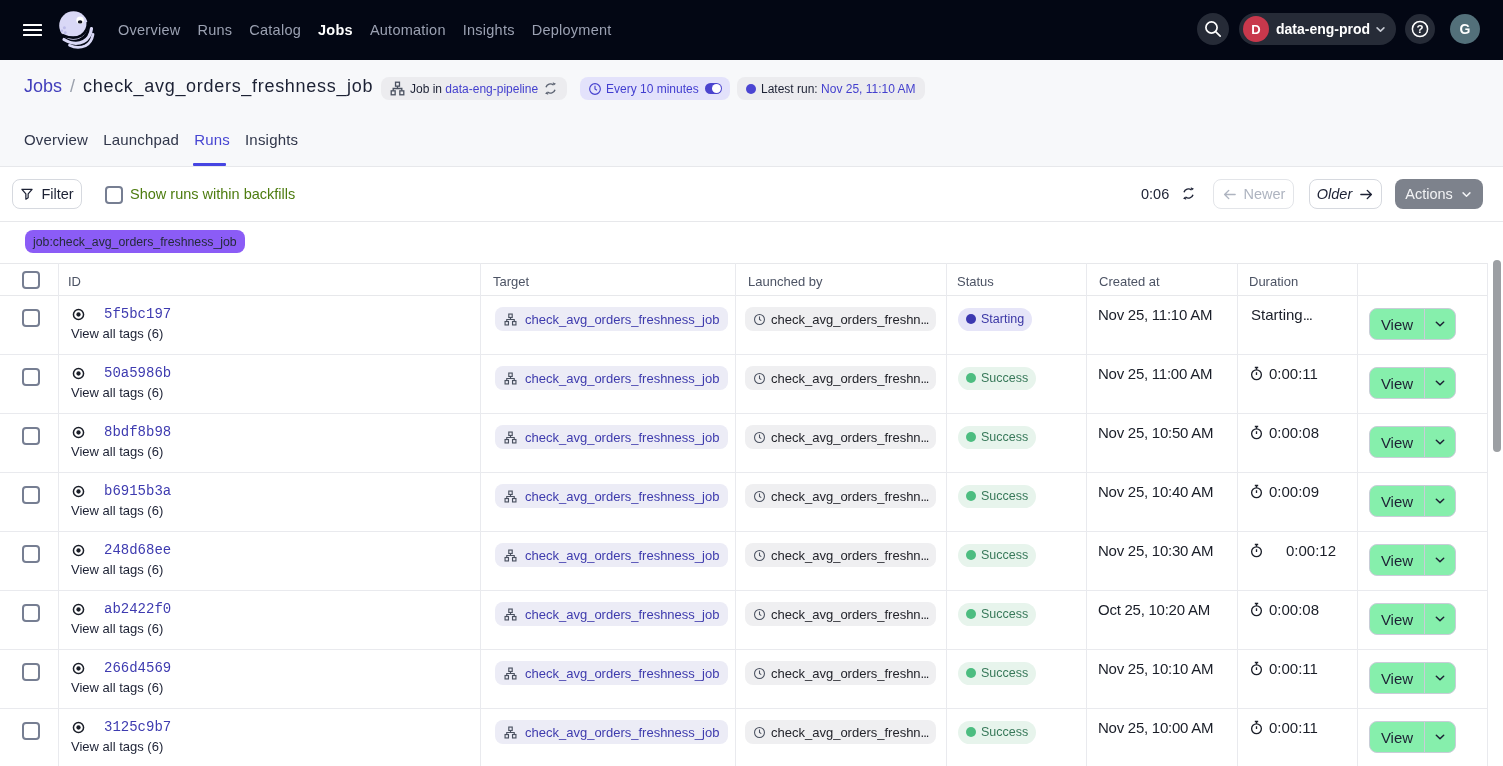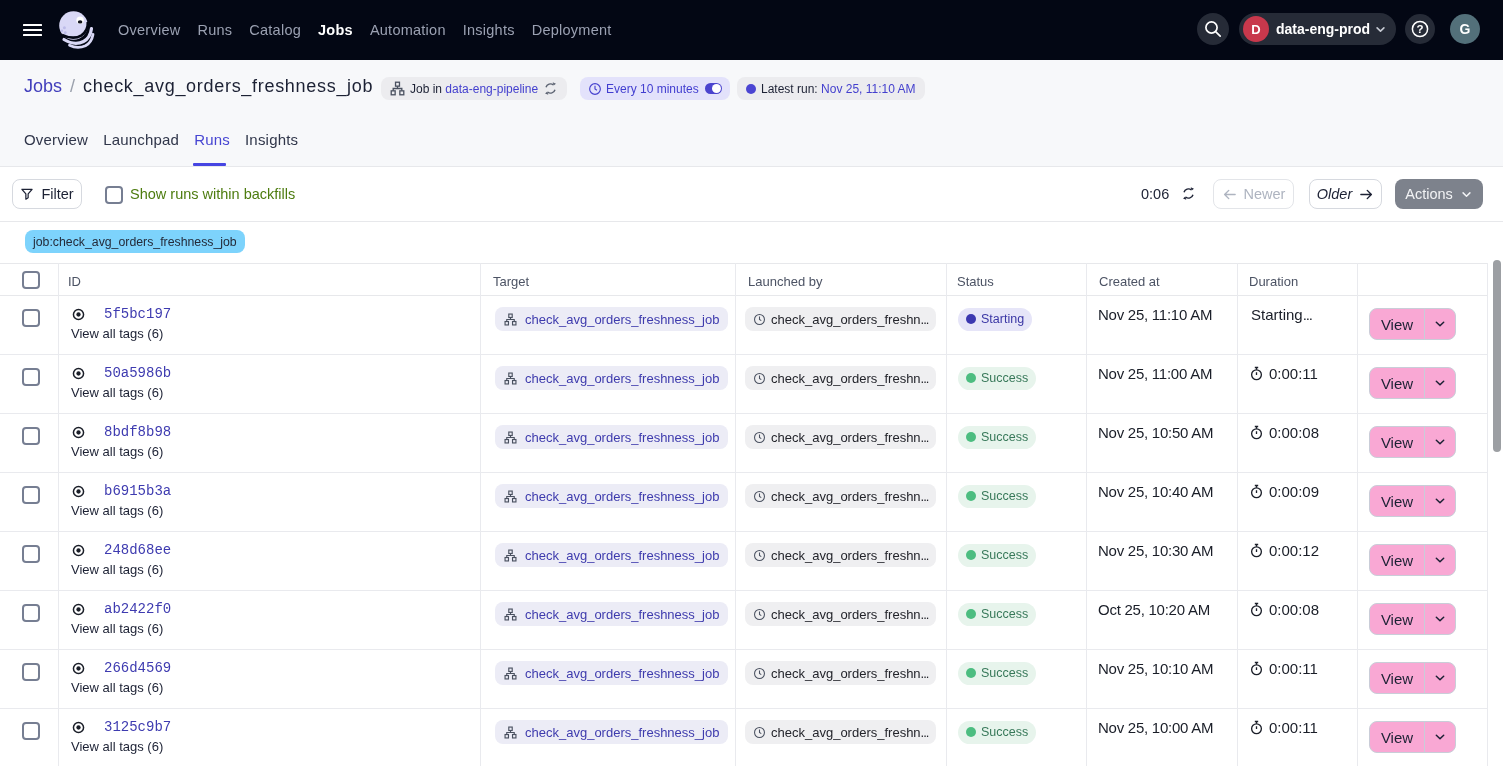--- a/index.html
+++ b/index.html
@@ -53,21 +53,21 @@
 #fbtn { left:12px; width:70px; font-weight:500; }
 .cb { position:absolute; width:18px; height:18px; border:2px solid #767E92; border-radius:4px; background:#fff; }
 #showlbl { position:absolute; left:130px; top:186px; font-size:14.5px; color:#4d7c0f; }
 #elapsed { position:absolute; left:1141px; top:186px; font-size:14.5px; color:#1C2134; }
 #refr { position:absolute; left:1181px; top:186px; }
 #newer { left:1213px; width:81px; color:#AEB4C0; border-color:#E3E5E9; }
 #older { left:1309px; width:73px; font-weight:500;font-style:italic; }
 #actions { left:1395px; width:88px; background:#7D828C; border:none; color:#F2F3F5; font-weight:500; }
 
 
-#jobtag { position:absolute; left:25px; top:230px; height:23px; border-radius:8px; background:#7dd3fc;
+#jobtag { position:absolute; left:25px; top:230px; height:23px; border-radius:8px; background:#8b5cf6;
   display:flex; align-items:center; padding:0 8px; font-size:12.3px; color:#242B3A; }
 
 
 #thead { position:absolute; left:0; top:263px; width:1487px; height:33px;
   border-top:1px solid #E7E8EB; border-bottom:1px solid #E7E8EB; font-size:13px; color:#4C5364; }
 #thead span { position:absolute; top:10px; }
 .vline { position:absolute; top:263px; bottom:0; width:1px; background:#E9EAEE; }
 .row { position:absolute; left:0; width:1487px; height:59px; border-bottom:1px solid #E9EAEE; }
 .row .idline { position:absolute; left:71px; top:10px; display:flex; align-items:center; gap:18px; }
 .runid { font-family:"Liberation Mono",monospace; font-size:14px; color:#3E3BB0; }
@@ -77,21 +77,21 @@
 .pill.target { left:495px; background:#ECECF6; color:#3E3BAD; gap:8px; }
 .pill.launched { left:745px; background:#EFEFF1; color:#23242B; font-size:13px; padding:0 8px; gap:5px; }
 .stwrap { position:absolute; left:958px; top:11.5px; }
 .st { height:23.5px; border-radius:12px; display:inline-flex; align-items:center; gap:5px; padding:0 8px; font-size:12.5px; }
 .st .dot { width:10px; height:10px; border-radius:50%; }
 .st.starting { background:#E6E5F8; color:#3B37A5; }
 .st.success { background:#E7F4EC; color:#38795A; }
 .created { position:absolute; left:1098px; top:10px; font-size:15px; letter-spacing:-0.25px; color:#1A1E28; }
 .dur { position:absolute; top:10px; font-size:15px; color:#1A1E28; }
 .viewbtn { position:absolute; left:1369px; top:12px; width:87px; height:32px; border:1px solid #C9CDD8;
-  border-radius:8px; background:#f9a8d4; display:flex; align-items:center; }
+  border-radius:8px; background:#86efac; display:flex; align-items:center; }
 .vlabel { width:54px; text-align:center; font-size:15px; color:#1C2134; }
 .vsep { width:1px; height:32px; background:#C9CDD8; margin-top:-1px; }
 .vchev { flex:1; display:flex; align-items:center; justify-content:center; }
 
 #sbthumb { position:absolute; left:1493px; top:260px; width:8px; height:192px; border-radius:4px; background:#9C9FA3; }
 </style></head>
 <body>
 
 <div id="hdr">
   <div class="bars">
@@ -450,21 +450,21 @@
     </div>
   <div class="pill launched">
       <svg width="13" height="13" viewBox="0 0 16 16" style="flex:none">
         <circle cx="8" cy="8" r="6.1" fill="none" stroke="#4A5160" stroke-width="1.3"></circle>
         <path d="M8 4.4V8l2.2 1.4" fill="none" stroke="#4A5160" stroke-width="1.3"></path>
       </svg>
       <span>check_avg_orders_freshn<span style="letter-spacing:-1px">...</span></span>
     </div>
   <div class="stwrap"><span class="st success"><span class="dot" style="background:#4CBD80"></span>Success</span></div>
   <div class="created">Nov 25, 10:30 AM</div>
-  <div class="dur" style="left:1249px;display:flex;align-items:center;gap:5px">
+  <div class="dur" style="left:1249px;display:flex;align-items:center;gap:22px">
       <svg width="15" height="15" viewBox="0 0 16 16" style="flex:none">
         <circle cx="8" cy="9.3" r="5.2" fill="none" stroke="#1A1E28" stroke-width="1.4"></circle>
         <path d="M8 6.6v2.9M6.2 1.6h3.6M8 1.6v2.4" fill="none" stroke="#1A1E28" stroke-width="1.4"></path>
       </svg>
       <span>0:00:12</span>
     </div>
   <div class="viewbtn">
       <span class="vlabel">View</span>
       <span class="vsep"></span>
       <span class="vchev">

